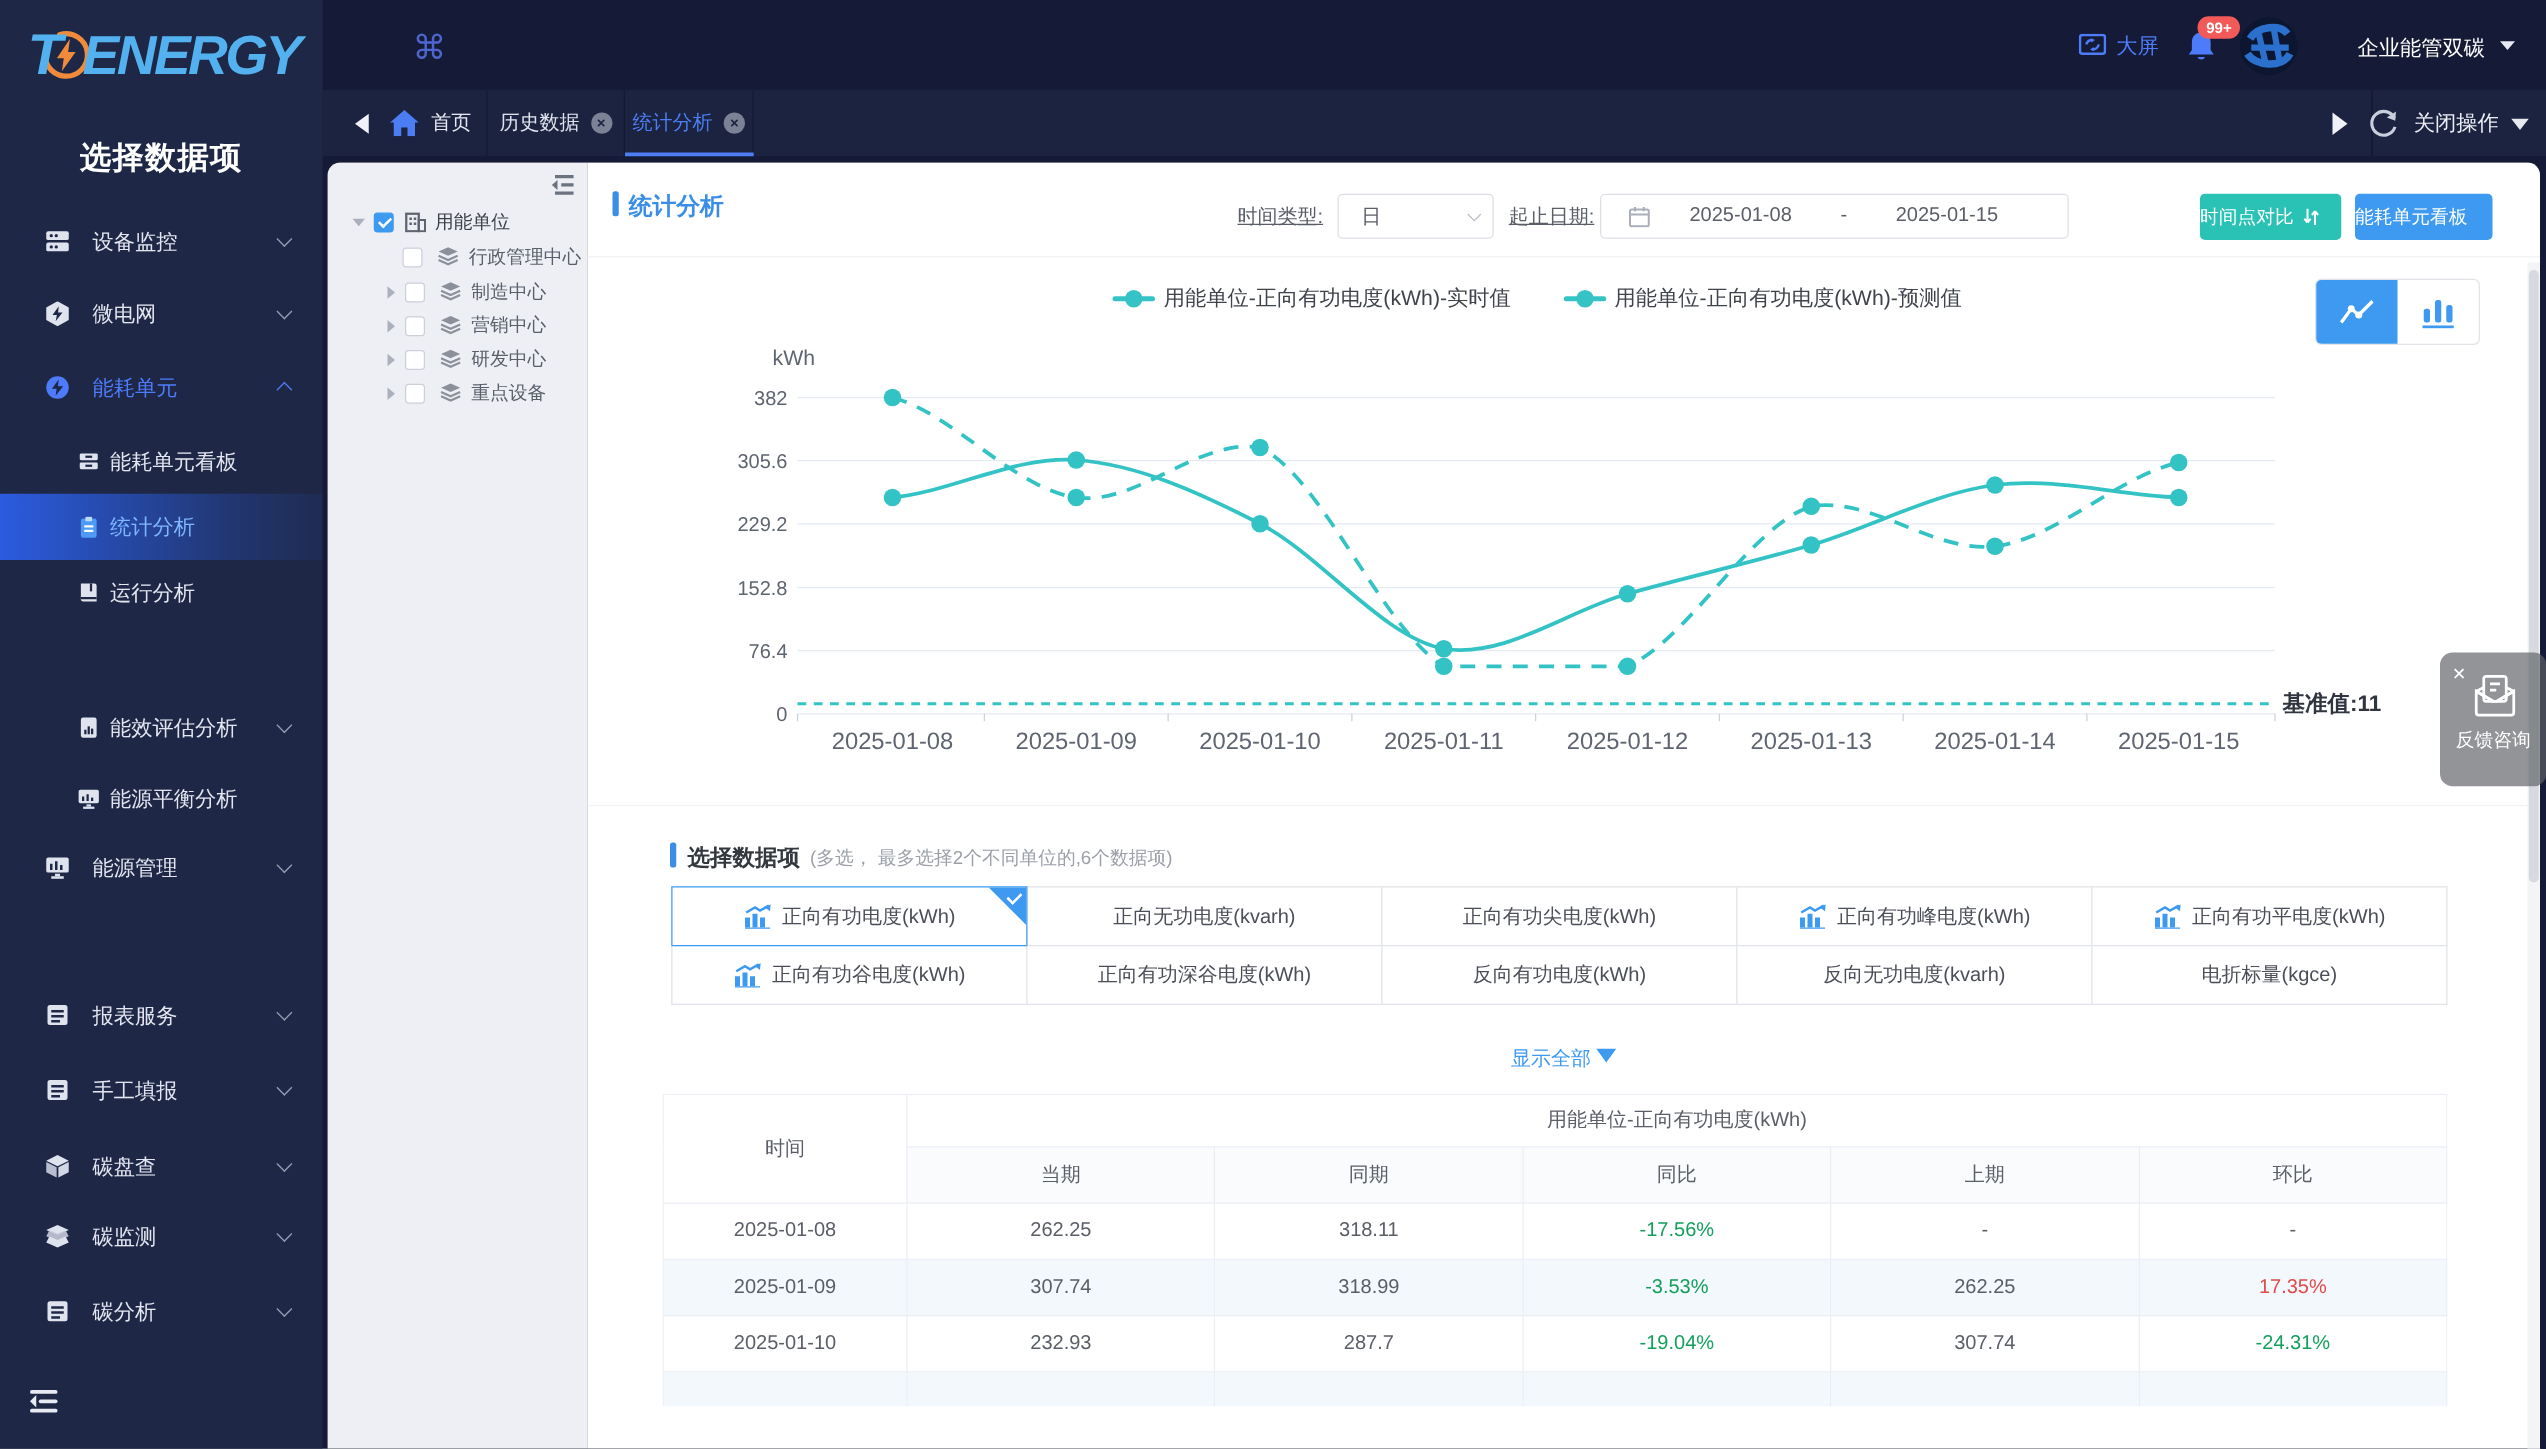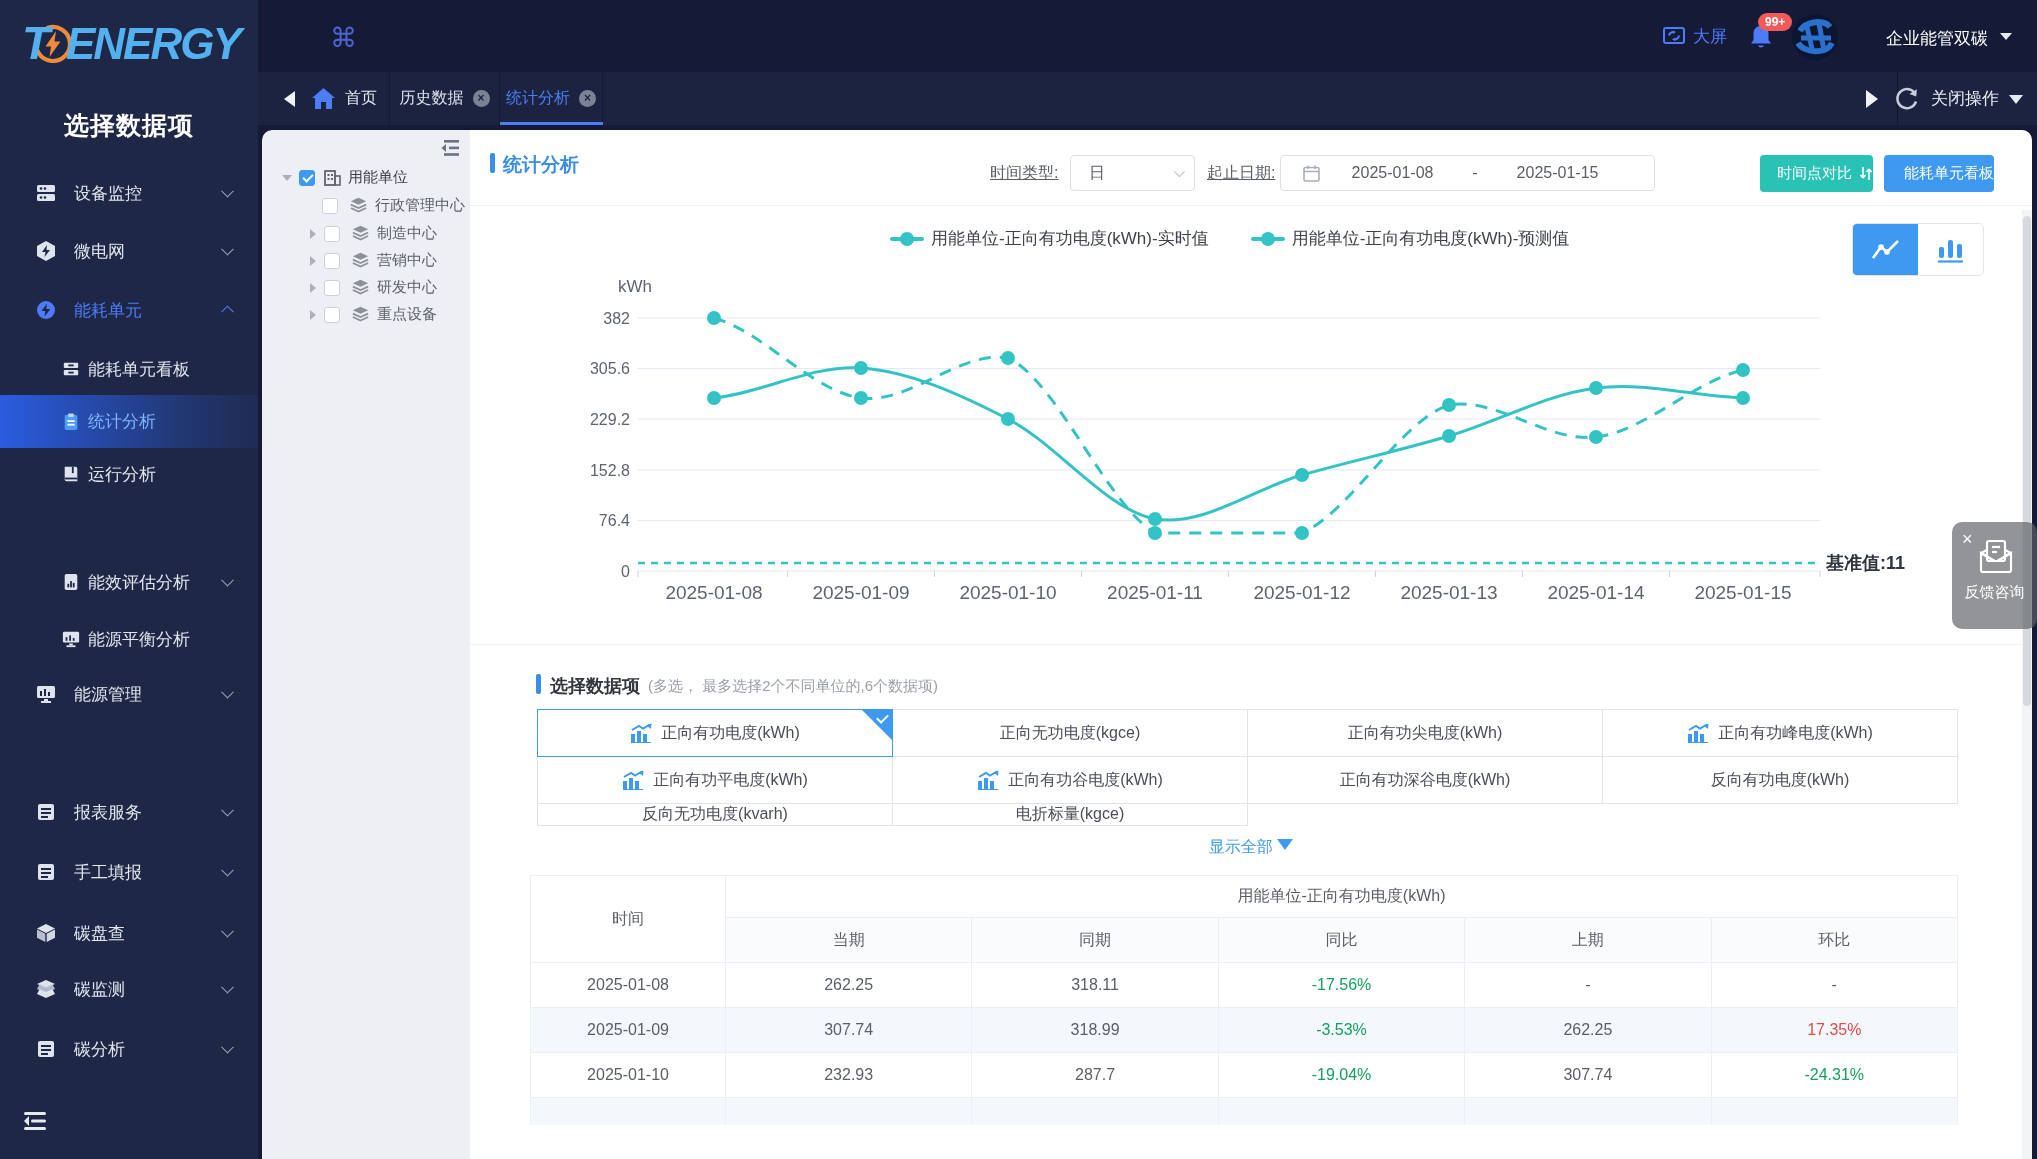--- a/index.html
+++ b/index.html
@@ -50,38 +50,38 @@
 .caret.right { border-left:6px solid #aab0bc; margin-left:4px; }
 
 #main { position:absolute; left:208px; top:0; width:1562px; height:1029px; background:#fff; }
 
 
 #mhead { position:absolute; left:0; top:0; width:1562px; height:76px; border-bottom:1px solid #f0f1f4; }
 #mtitle { position:absolute; left:33px; top:22px; font-size:19px; color:#3a8ee6; font-weight:bold; }
 #mtitle:before { content:""; position:absolute; left:-13px; top:1px; width:5px; height:20px; background:#3a8ee6; border-radius:2px; }
 .flabel { position:absolute; top:33px; font-size:16px; color:#5a5e66;text-decoration:underline; }
 .inpbox { position:absolute; top:25px; height:36px; background:#fff; border:1px solid #dcdfe6; border-radius:4px; font-size:16px; color:#5a5e66; display:flex; align-items:center; }
-.btn { position:absolute; top:25px; height:37px; border-radius:4px; color:#fff; font-size:15px; display:flex; align-items:center; justify-content:flex-end; }
+.btn { position:absolute; top:25px; height:37px; border-radius:4px; color:#fff; font-size:15px; display:flex; align-items:center; justify-content:flex-start; }
 
 
 #chartsec { position:absolute; left:0; top:77px; width:1562px; height:438px; border-bottom:1px solid #f0f1f4; }
 #legend { position:absolute; left:420px; top:20px; display:flex; gap:42px; font-size:17px; color:#3f434b; align-items:center; }
 .lgit { display:flex; align-items:center; gap:7px; }
 .lgmark { width:34px; height:4px; background:#35c3c5; border-radius:2px; position:relative; }
 .lgmark:after { content:""; position:absolute; left:10px; top:-5px; width:14px; height:14px; border-radius:50%; background:#35c3c5; }
 #toggles { position:absolute; left:1382px; top:16px; width:132px; height:53px; border:1px solid #e2e4e9; border-radius:5px; background:#fff; display:flex; }
 .tgbtn { flex:1; display:flex; align-items:center; justify-content:center; }
 .tgbtn.on { background:#3d9af0; border-radius:4px 0 0 4px; }
 
 
 #selsec { position:absolute; left:0; top:516px; width:1562px; height:244px; }
 #seltitle { position:absolute; left:80px; top:28px; font-size:18px; color:#33373e; font-weight:bold; }
 #seltitle:before { content:""; position:absolute; left:-14px; top:0px; width:5px; height:20px; background:#3a8ee6; border-radius:2px; }
 #selnote { position:absolute; left:178px; top:31px; font-size:15px; color:#9ba0a8; }
-#selgrid { position:absolute; left:68px; top:64px; width:1420px; height:94px; display:grid; grid-template-columns:repeat(4,1fr); grid-template-rows:47px 47px; }
+#selgrid { position:absolute; left:68px; top:64px; width:1420px; height:94px; display:grid; grid-template-columns:repeat(5,1fr); grid-template-rows:47px 47px; }
 .cell { border:1px solid #e0e3e8; margin-left:-1px; margin-top:-1px; display:flex; align-items:center; justify-content:center; gap:8px; font-size:16px; color:#4a4e57; background:#fff; position:relative; }
 .cell.sel { border:1px solid #3d9af0; z-index:2; }
 .cell.sel:after { content:""; position:absolute; right:0; top:0; width:0; height:0; border-top:30px solid #3d9af0; border-left:30px solid transparent; }
 .cell.sel:before { content:""; position:absolute; right:4px; top:4px; width:9px; height:5px; border:solid #fff; border-width:0 0 2px 2px; transform:rotate(-45deg); z-index:3; }
 #showall { position:absolute; left:0; top:191px; width:1562px; text-align:center; font-size:16px; color:#3d9af0; }
 
 
 #tblsec { position:absolute; left:60px; top:745px; width:1428px; height:250px; overflow:hidden; }
 table { border-collapse:collapse; width:1428px; table-layout:fixed; font-size:16px; color:#5a5e66; }
 td,th { border:1px solid #ebeef5; text-align:center; font-weight:normal; height:45px; padding:0; }
@@ -435,21 +435,21 @@
       <div id="selnote">(多选， 最多选择2个不同单位的,6个数据项)</div>
       <div id="selgrid">
         <div class="cell sel"><svg width="23" height="20" viewBox="0 0 23 20">
               <rect x="1" y="11" width="4" height="8" fill="#3d9af0"></rect>
               <rect x="7" y="8" width="4" height="11" fill="#3d9af0"></rect>
               <rect x="13" y="11" width="4" height="8" fill="#3d9af0"></rect>
               <path d="M2 7 L9 3 L13 5.5 L20 1.5" stroke="#3d9af0" stroke-width="2" fill="none"></path>
               <path d="M21.5 0.5 L21 6 L16.5 2.5 Z" fill="#3d9af0"></path>
               <rect x="1" y="19" width="20" height="1.6" fill="#3d9af0"></rect>
             </svg>正向有功电度(kWh)</div>
-        <div class="cell">正向无功电度(kgce)</div>
+        <div class="cell">正向无功电度(kvarh)</div>
         <div class="cell">正向有功尖电度(kWh)</div>
         <div class="cell"><svg width="23" height="20" viewBox="0 0 23 20">
               <rect x="1" y="11" width="4" height="8" fill="#3d9af0"></rect>
               <rect x="7" y="8" width="4" height="11" fill="#3d9af0"></rect>
               <rect x="13" y="11" width="4" height="8" fill="#3d9af0"></rect>
               <path d="M2 7 L9 3 L13 5.5 L20 1.5" stroke="#3d9af0" stroke-width="2" fill="none"></path>
               <path d="M21.5 0.5 L21 6 L16.5 2.5 Z" fill="#3d9af0"></path>
               <rect x="1" y="19" width="20" height="1.6" fill="#3d9af0"></rect>
             </svg>正向有功峰电度(kWh)</div>
         <div class="cell"><svg width="23" height="20" viewBox="0 0 23 20">

